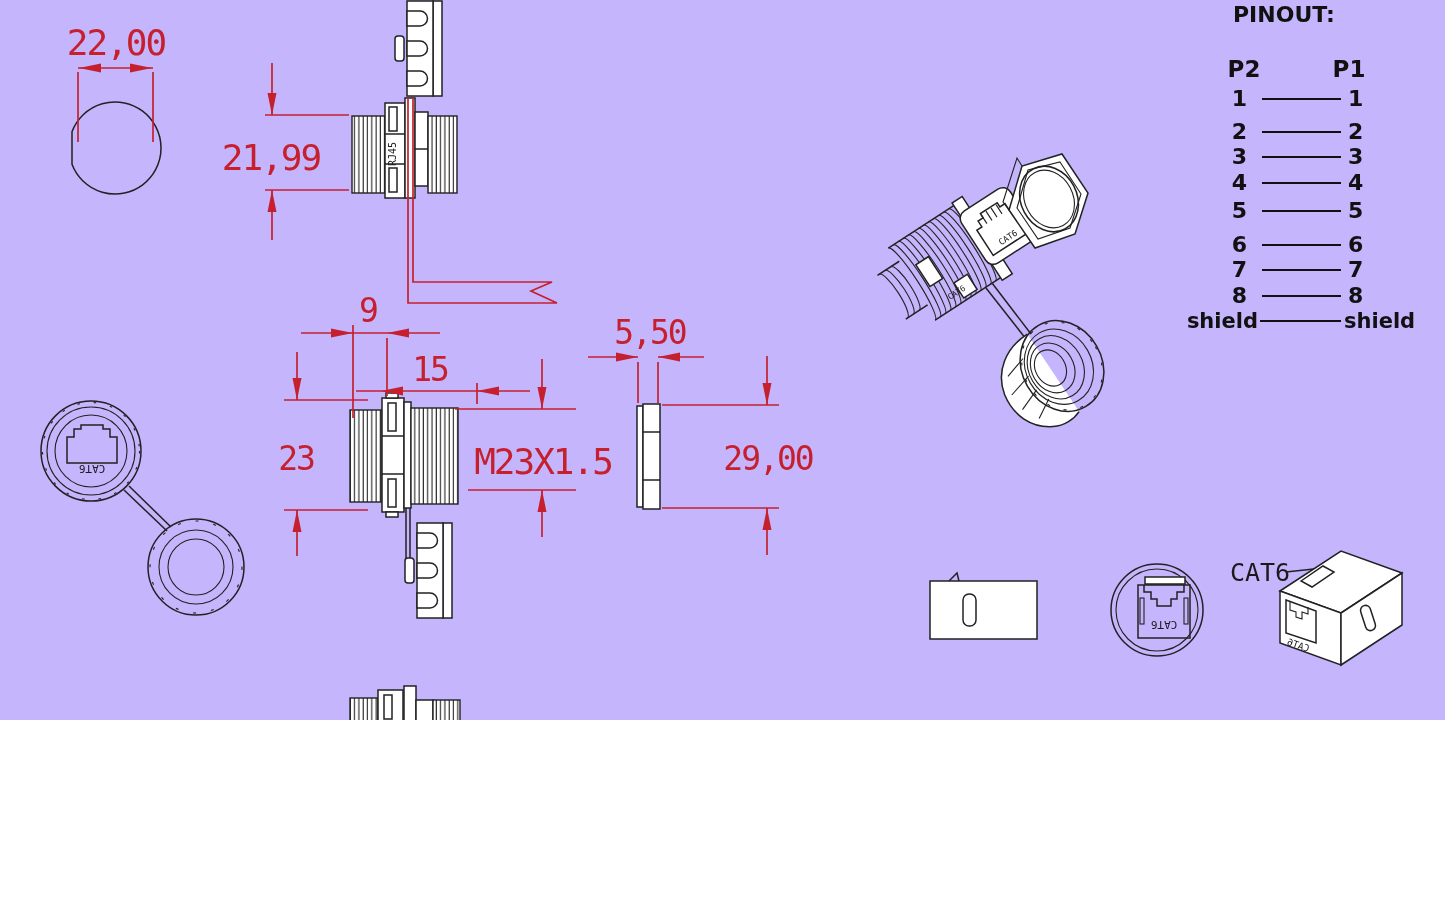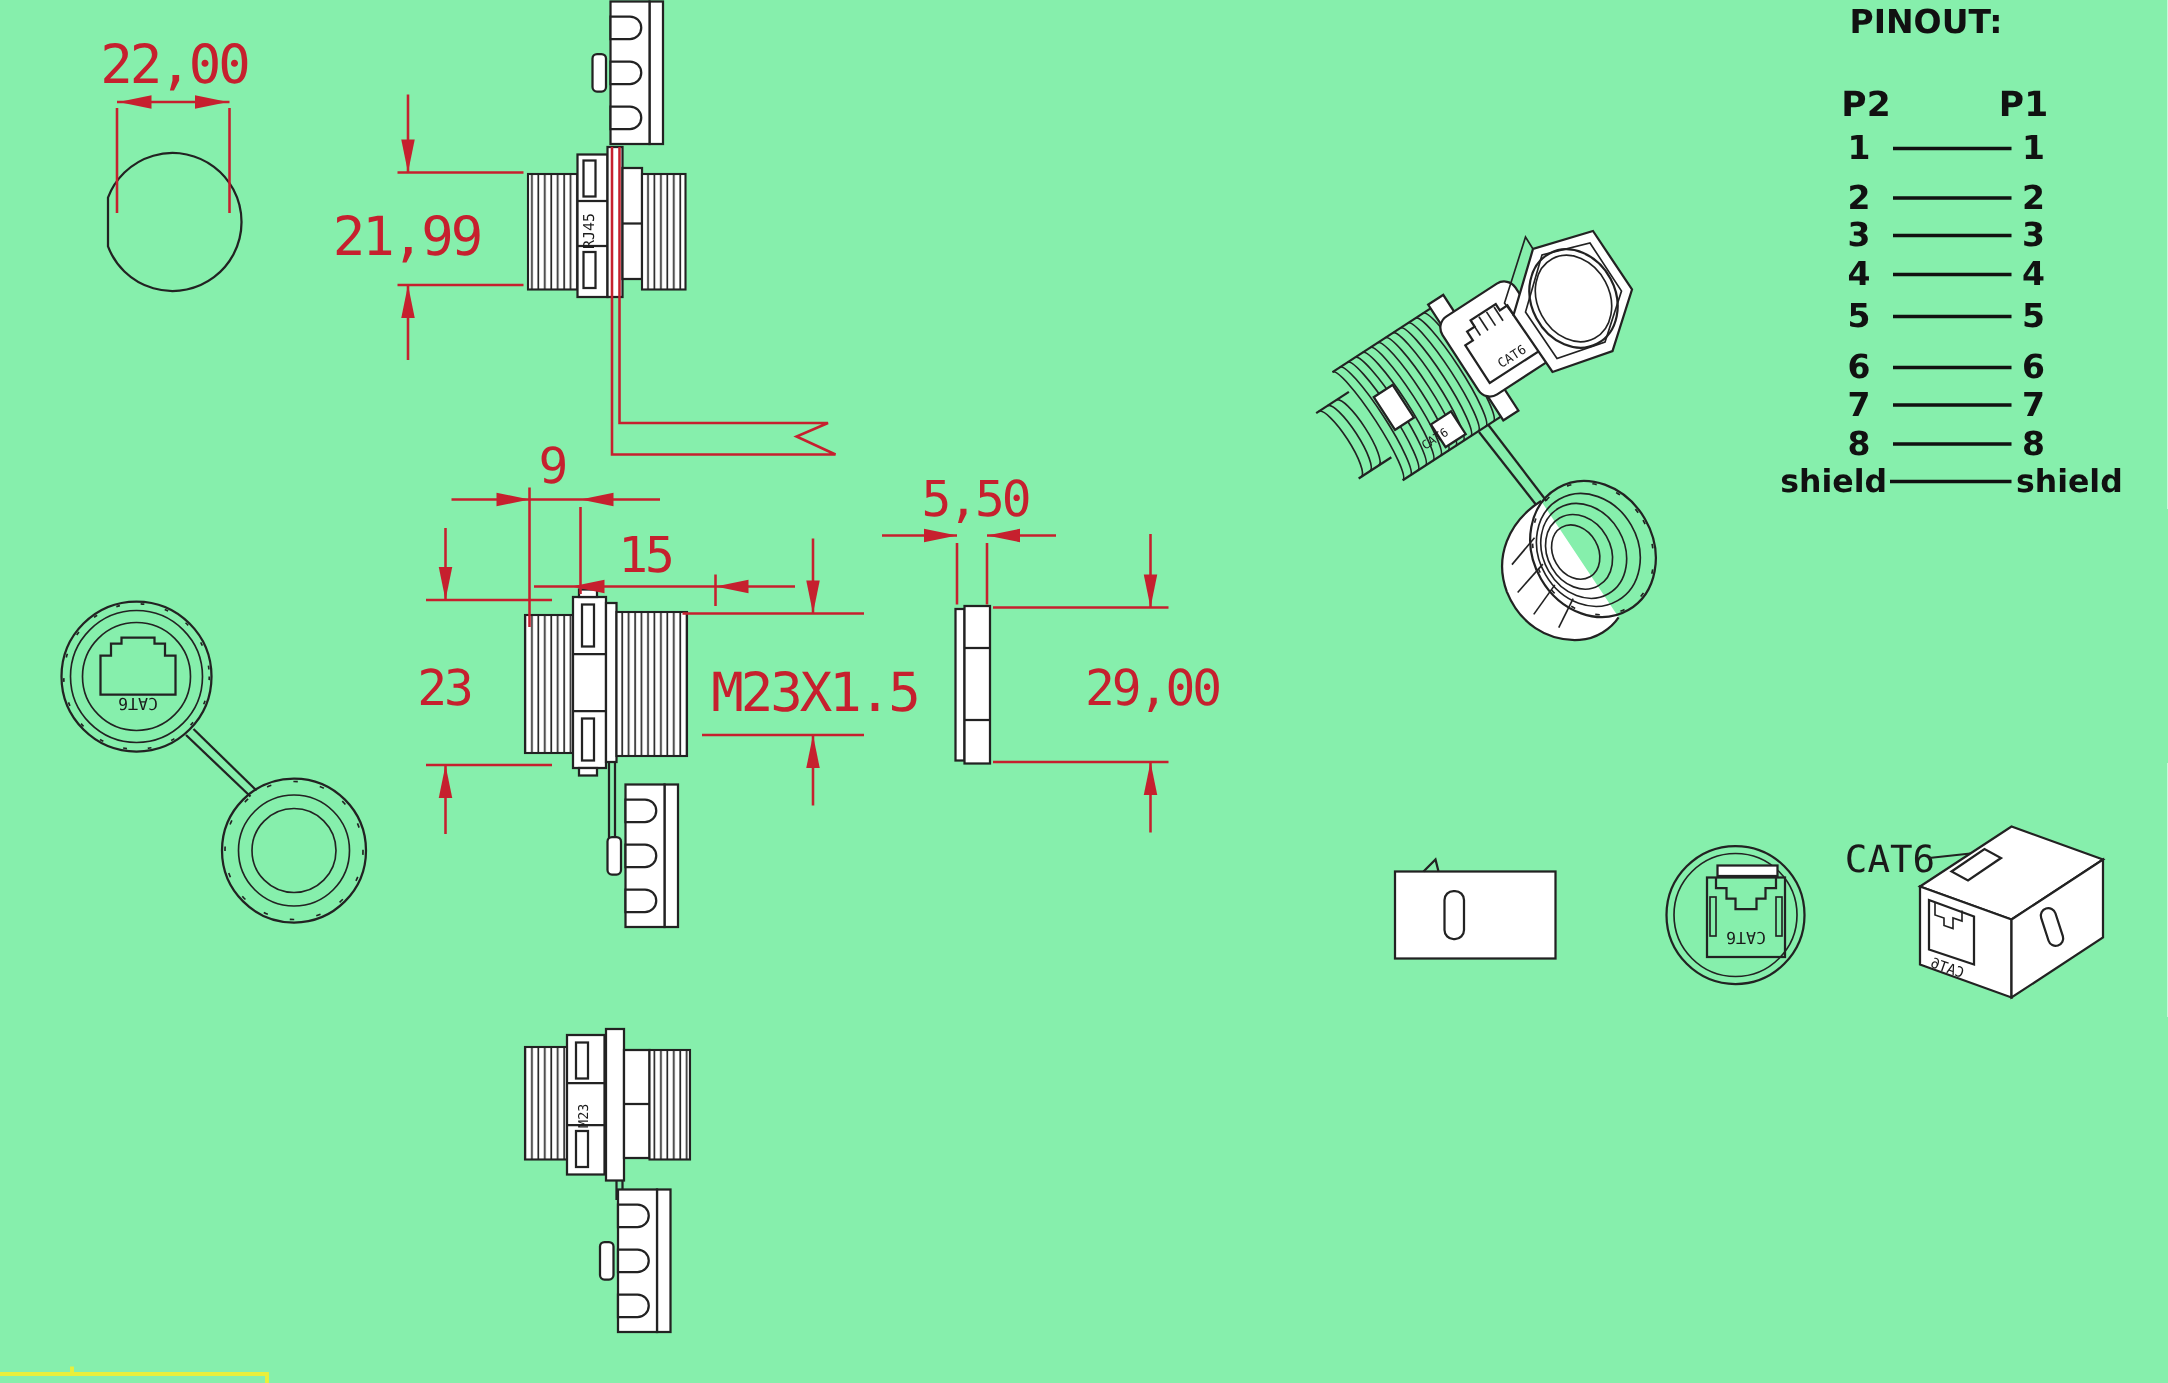--- a/index.html
+++ b/index.html
@@ -1,16 +1,16 @@
 <!DOCTYPE html>
 <html><head>
 <meta charset="utf-8">
 <style>
   html,body{margin:0;padding:0;background:#ffffff;}
-  .stage{position:relative;width:1445px;height:922px;background:#86efac;overflow:hidden;}
+  .stage{position:relative;width:1445px;height:720px;background:#c4b5fd;overflow:hidden;}
   svg{display:block;}
   .blk{stroke:#222;stroke-width:1.5;fill:#fff;}
   .blkthin{stroke:#222;stroke-width:1.1;fill:none;}
   .blkline{stroke:#222;stroke-width:1.5;fill:none;}
   .thr{fill:url(#thrpat);stroke:#222;stroke-width:1.4;}
   .red{stroke:#c6202e;stroke-width:1.7;fill:none;}
   .redf{fill:#c6202e;stroke:none;}
   .dim{fill:#c6202e;font-family:"DejaVu Sans Mono",monospace;font-size:36px;letter-spacing:-2px;}
   .dim-s{fill:#c6202e;font-family:"DejaVu Sans Mono",monospace;font-size:33px;letter-spacing:-2px;}
   .lbl{fill:#1a1a1a;font-family:"DejaVu Sans Mono",monospace;}

